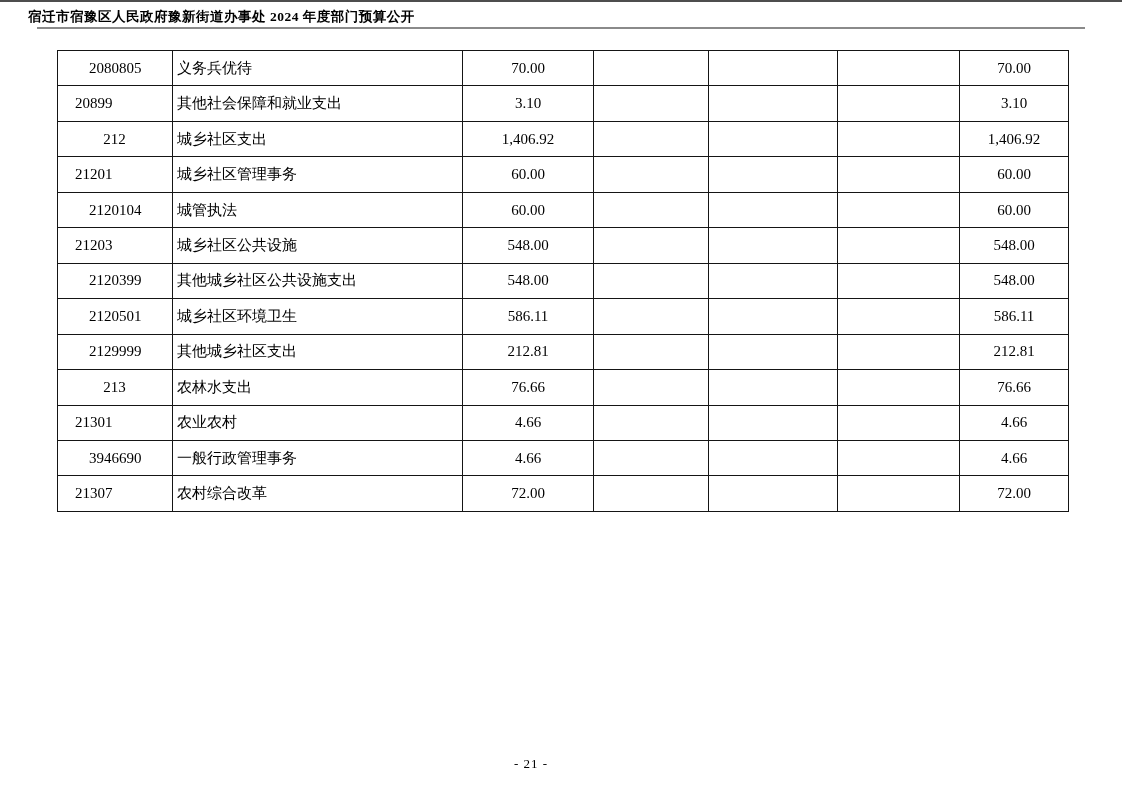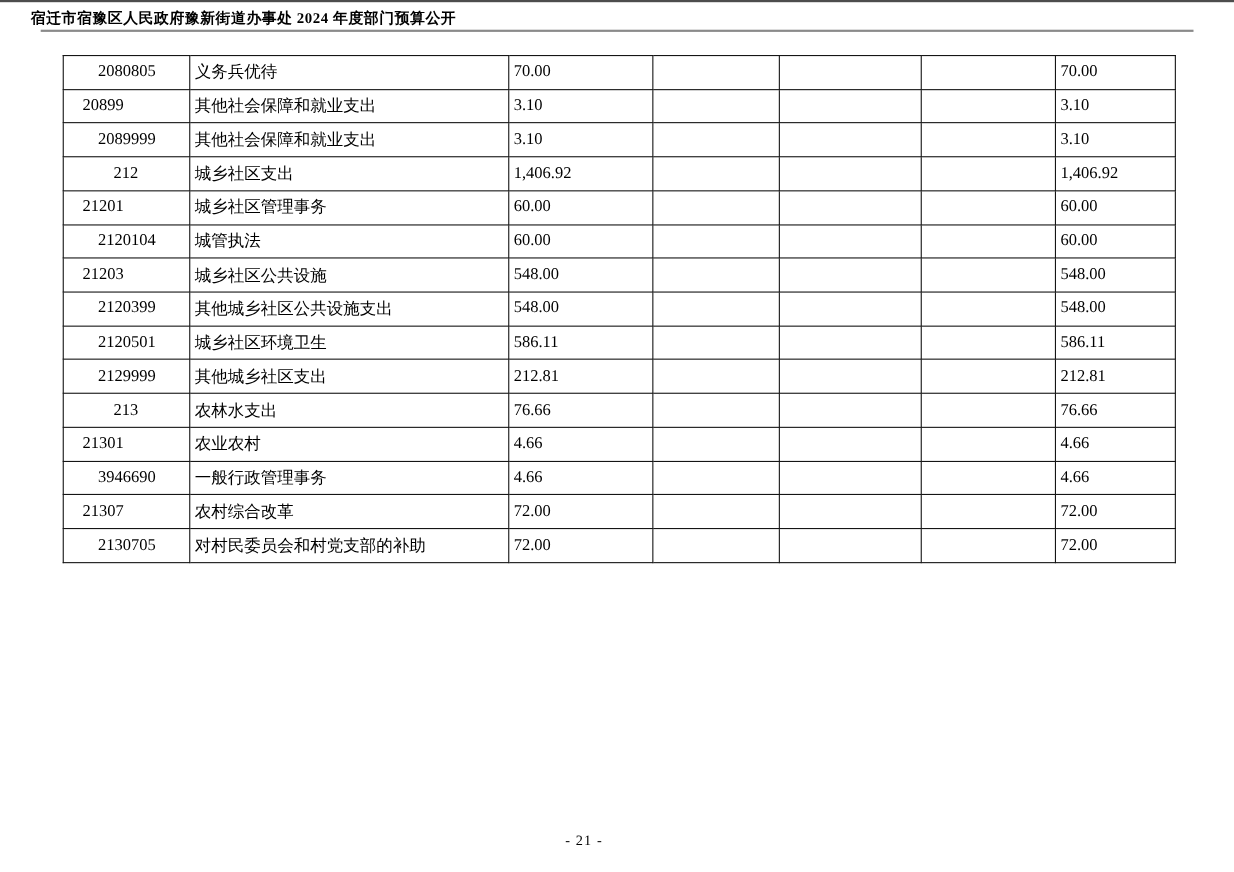--- a/index.html
+++ b/index.html
@@ -57,21 +57,21 @@
     white-space: nowrap;
     overflow: hidden;
     vertical-align: middle;
   }
   td.code-cell { text-align: left; }
   td.code-cell.ind0 { padding-left: 3px; text-align: center; }
   td.code-cell.ind1 { padding-left: 17px; }
   td.code-cell.ind2 { padding-left: 31px; }
   td.name-cell { padding-left: 5px; }
   td.amount-cell {
-    text-align: left;
+    text-align: center;
     padding-right: 5px;
   }
   .page-footer {
     position: absolute;
     top: 756px;
     left: 0;
     width: 1062px;
     text-align: center;
     font-size: 13px;
     letter-spacing: 1px;
@@ -109,29 +109,20 @@
       <tr>
         <td class="code-cell ind1">20899</td>
         <td class="name-cell">其他社会保障和就业支出</td>
         <td class="amount-cell">3.10</td>
         <td class="empty-cell"></td>
         <td class="empty-cell"></td>
         <td class="empty-cell"></td>
         <td class="amount-cell">3.10</td>
       </tr>
       <tr>
-        <td class="code-cell ind2">2089999</td>
-        <td class="name-cell">其他社会保障和就业支出</td>
-        <td class="amount-cell">3.10</td>
-        <td class="empty-cell"></td>
-        <td class="empty-cell"></td>
-        <td class="empty-cell"></td>
-        <td class="amount-cell">3.10</td>
-      </tr>
-      <tr>
         <td class="code-cell ind0">212</td>
         <td class="name-cell">城乡社区支出</td>
         <td class="amount-cell">1,406.92</td>
         <td class="empty-cell"></td>
         <td class="empty-cell"></td>
         <td class="empty-cell"></td>
         <td class="amount-cell">1,406.92</td>
       </tr>
       <tr>
         <td class="code-cell ind1">21201</td>
@@ -216,25 +207,16 @@
       </tr>
       <tr>
         <td class="code-cell ind1">21307</td>
         <td class="name-cell">农村综合改革</td>
         <td class="amount-cell">72.00</td>
         <td class="empty-cell"></td>
         <td class="empty-cell"></td>
         <td class="empty-cell"></td>
         <td class="amount-cell">72.00</td>
       </tr>
-      <tr>
-        <td class="code-cell ind2">2130705</td>
-        <td class="name-cell">对村民委员会和村党支部的补助</td>
-        <td class="amount-cell">72.00</td>
-        <td class="empty-cell"></td>
-        <td class="empty-cell"></td>
-        <td class="empty-cell"></td>
-        <td class="amount-cell">72.00</td>
-      </tr>
     </tbody>
 </table>
 
 <div class="page-footer">- 21 -</div>
 
 </body></html>

